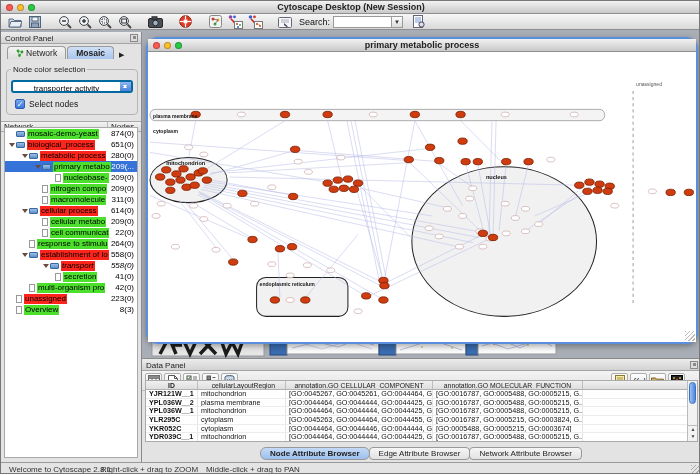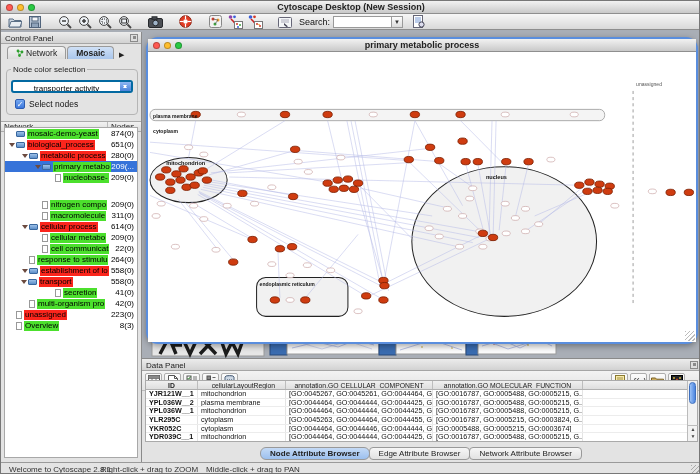--- a/index.html
+++ b/index.html
@@ -298,21 +298,21 @@
           <span class="t-folder"></span>
           <span class="t-label green">primary metabo</span>
           <span class="t-count">209(...</span>
         </div>
         <div class="tree-row" style="padding-left: 42px;">
           <span class="arrow"></span>
           <span class="t-leaf"></span>
           <span class="t-label green">nucleobase-</span>
           <span class="t-count">209(0)</span>
         </div>
-        <div class="tree-row" style="padding-left: 29px; margin-top: 16px;">
+        <div class="tree-row" style="padding-left: 29px;">
           <span class="arrow"></span>
           <span class="t-leaf"></span>
           <span class="t-label green">nitrogen compo</span>
           <span class="t-count">209(0)</span>
         </div>
         <div class="tree-row" style="padding-left: 29px;">
           <span class="arrow"></span>
           <span class="t-leaf"></span>
           <span class="t-label green">macromolecule</span>
           <span class="t-count">311(0)</span>
@@ -340,21 +340,21 @@
           <span class="t-leaf"></span>
           <span class="t-label green">response to stimulu</span>
           <span class="t-count">264(0)</span>
         </div>
         <div class="tree-row" style="padding-left: 16px;">
           <span class="arrow on"></span>
           <span class="t-folder"></span>
           <span class="t-label red">establishment of lo</span>
           <span class="t-count">558(0)</span>
         </div>
-        <div class="tree-row" style="padding-left: 15px;">
+        <div class="tree-row" style="padding-left: 37px; font-style: italic;">
           <span class="arrow on"></span>
           <span class="t-folder"></span>
           <span class="t-label red">transport</span>
           <span class="t-count">558(0)</span>
         </div>
         <div class="tree-row" style="padding-left: 42px;">
           <span class="arrow"></span>
           <span class="t-leaf"></span>
           <span class="t-label green">secretion</span>
           <span class="t-count">41(0)</span>

